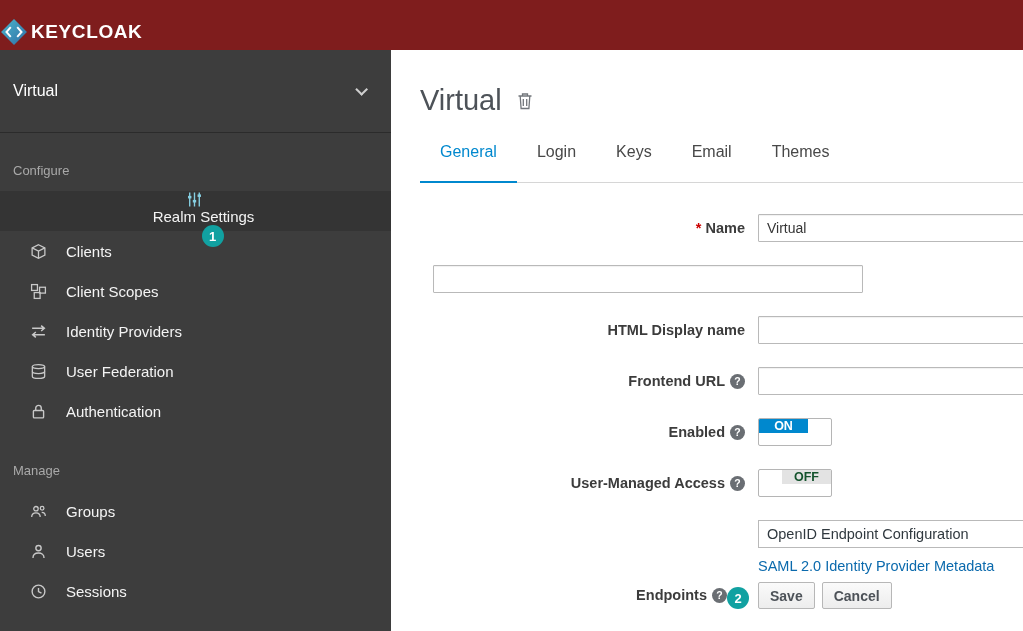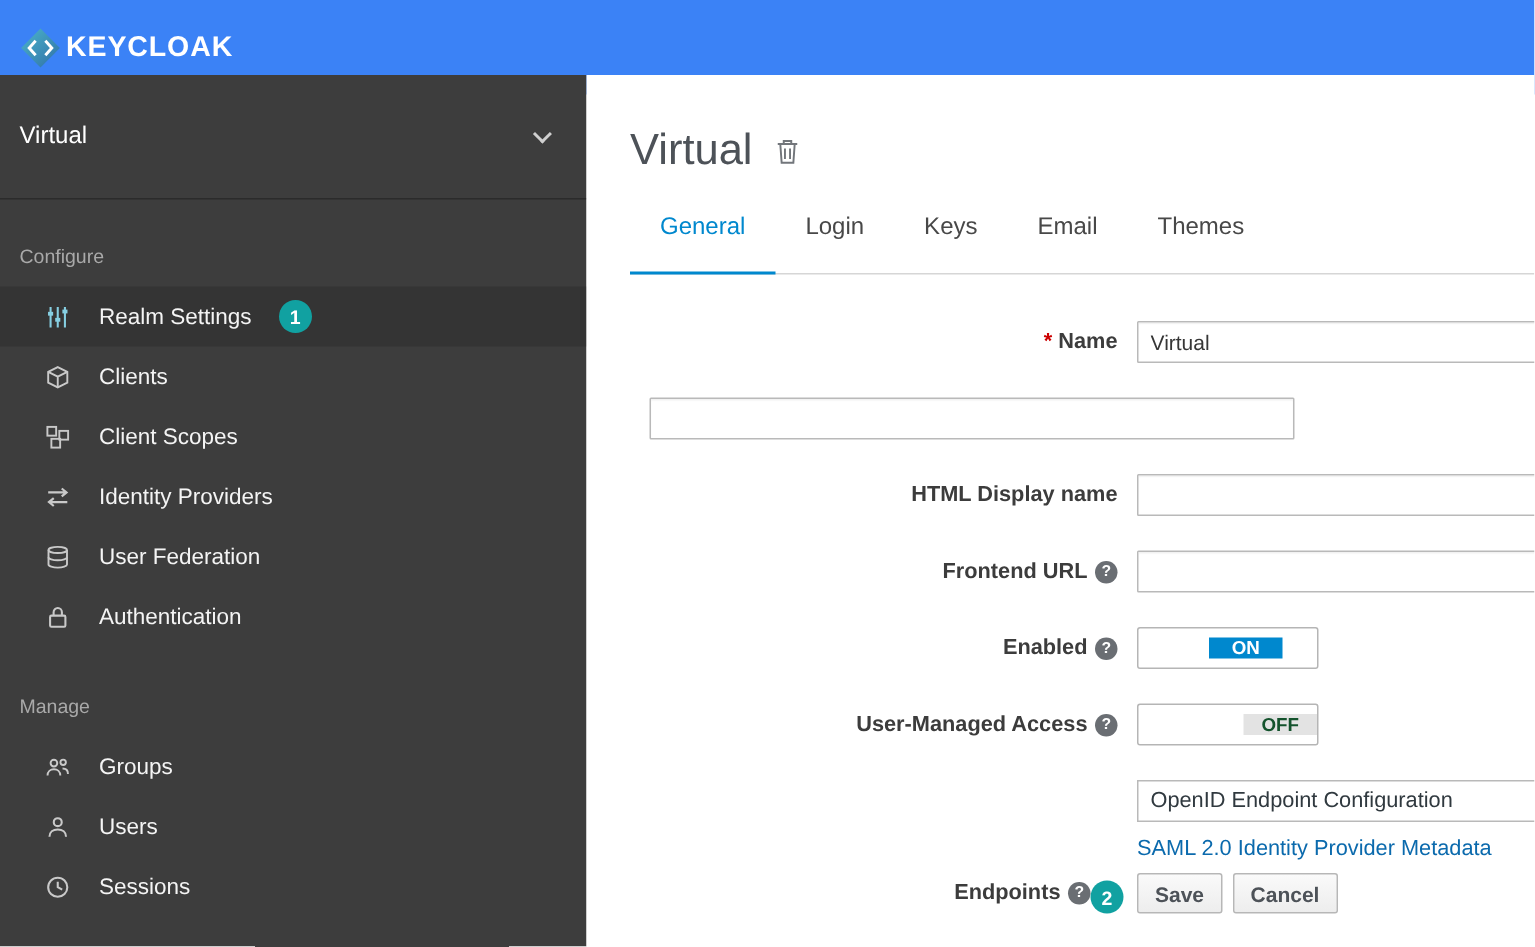--- a/index.html
+++ b/index.html
@@ -5,21 +5,21 @@
   * { box-sizing: border-box; }
   html, body { margin: 0; padding: 0; }
   body {
     width: 1023px; height: 631px; overflow: hidden; position: relative;
     font-family: "Liberation Sans", sans-serif; background: #ffffff;
   }
 
   
   .topbar {
     position: absolute; top: 0; left: 0; width: 1023px; height: 63px;
-    background: #3b82f6; display: flex; align-items: center; padding-left: 13px;
+    background: #7f1d1d; display: flex; align-items: center; 
   }
   .brand { display: flex; align-items: center; gap: 3px; cursor: pointer; }
   .brand-text {
     color: #ffffff; font-size: 19px; font-weight: 700; letter-spacing: 0.6px;
   }
 
   
   .sidebar {
     position: absolute; top: 50px; left: 0; width: 391px; height: 581px;
     background: #3d3d3d; overflow: hidden;
@@ -32,21 +32,21 @@
   .chev {
     width: 9px; height: 9px; border-right: 2px solid #cfcfcf; border-bottom: 2px solid #cfcfcf;
     transform: rotate(45deg) translateY(-3px);
   }
   .nav-section-label { padding: 30px 14px 13px 13px; font-size: 13px; color: #a9a9a9; }
   .nav-section-label.manage { padding-top: 32px; }
   .nav-item {
     height: 40px; display: flex; align-items: center; padding: 0 14px 0 30px;
     color: #f4f4f4; font-size: 15px; cursor: pointer;
   }
-  .nav-item.active { background: #343434; }
+  .nav-item.active { background: #343434; flex-direction: column; }
   .nav-icon { width: 20px; height: 17px; margin-right: 16px; color: #c9c9c9; display: flex; align-items: center; }
   .nav-item.active .nav-icon { color: #86cfe2; }
 
   .step-badge {
     width: 22px; height: 22px; border-radius: 50%; background: #11a1a1; color: #ffffff;
     font-size: 13px; font-weight: 700; display: inline-flex; align-items: center;
     justify-content: center; flex: none;
   }
   .nav-item .step-badge { margin-left: 18px; }
 
@@ -83,22 +83,22 @@
   .label-col .step-badge { margin-top: 8px; margin-right: -4px; }
 
   .control-col { margin-left: 13px; display: flex; flex-direction: column; align-items: flex-start; }
   .text-input {
     width: 430px; height: 28px; border: 1px solid #b9b9b9; border-radius: 1px;
     padding: 0 8px; font-size: 14px; color: #363636; font-family: inherit;
     box-shadow: inset 0 1px 1px rgba(0,0,0,0.06); outline: none;
   }
 
   .toggle {
-    display: flex; align-items: center; height: 28px; border: 1px solid #b5b5b5;
-    border-radius: 2px; overflow: hidden; cursor: pointer; padding-left: 47px;
+    display: flex; align-items: flex-start; height: 28px; border: 1px solid #b5b5b5;
+    border-radius: 2px; overflow: hidden; cursor: pointer;
   }
   .toggle .seg {
     width: 49px; display: flex; align-items: center; justify-content: center;
     font-size: 12.5px; font-weight: 700;
   }
   .toggle.on .seg { background: #0088ce; color: #ffffff; }
   .toggle.off .seg { background: #e3e3e3; color: #14532d; }
   .toggle-handle { width: 23px; background: linear-gradient(#fdfdfd, #ececec); }
   .toggle.on .toggle-handle { border-left: 1px solid #b5b5b5; }
   .toggle.off .toggle-handle { border-right: 1px solid #b5b5b5; }

